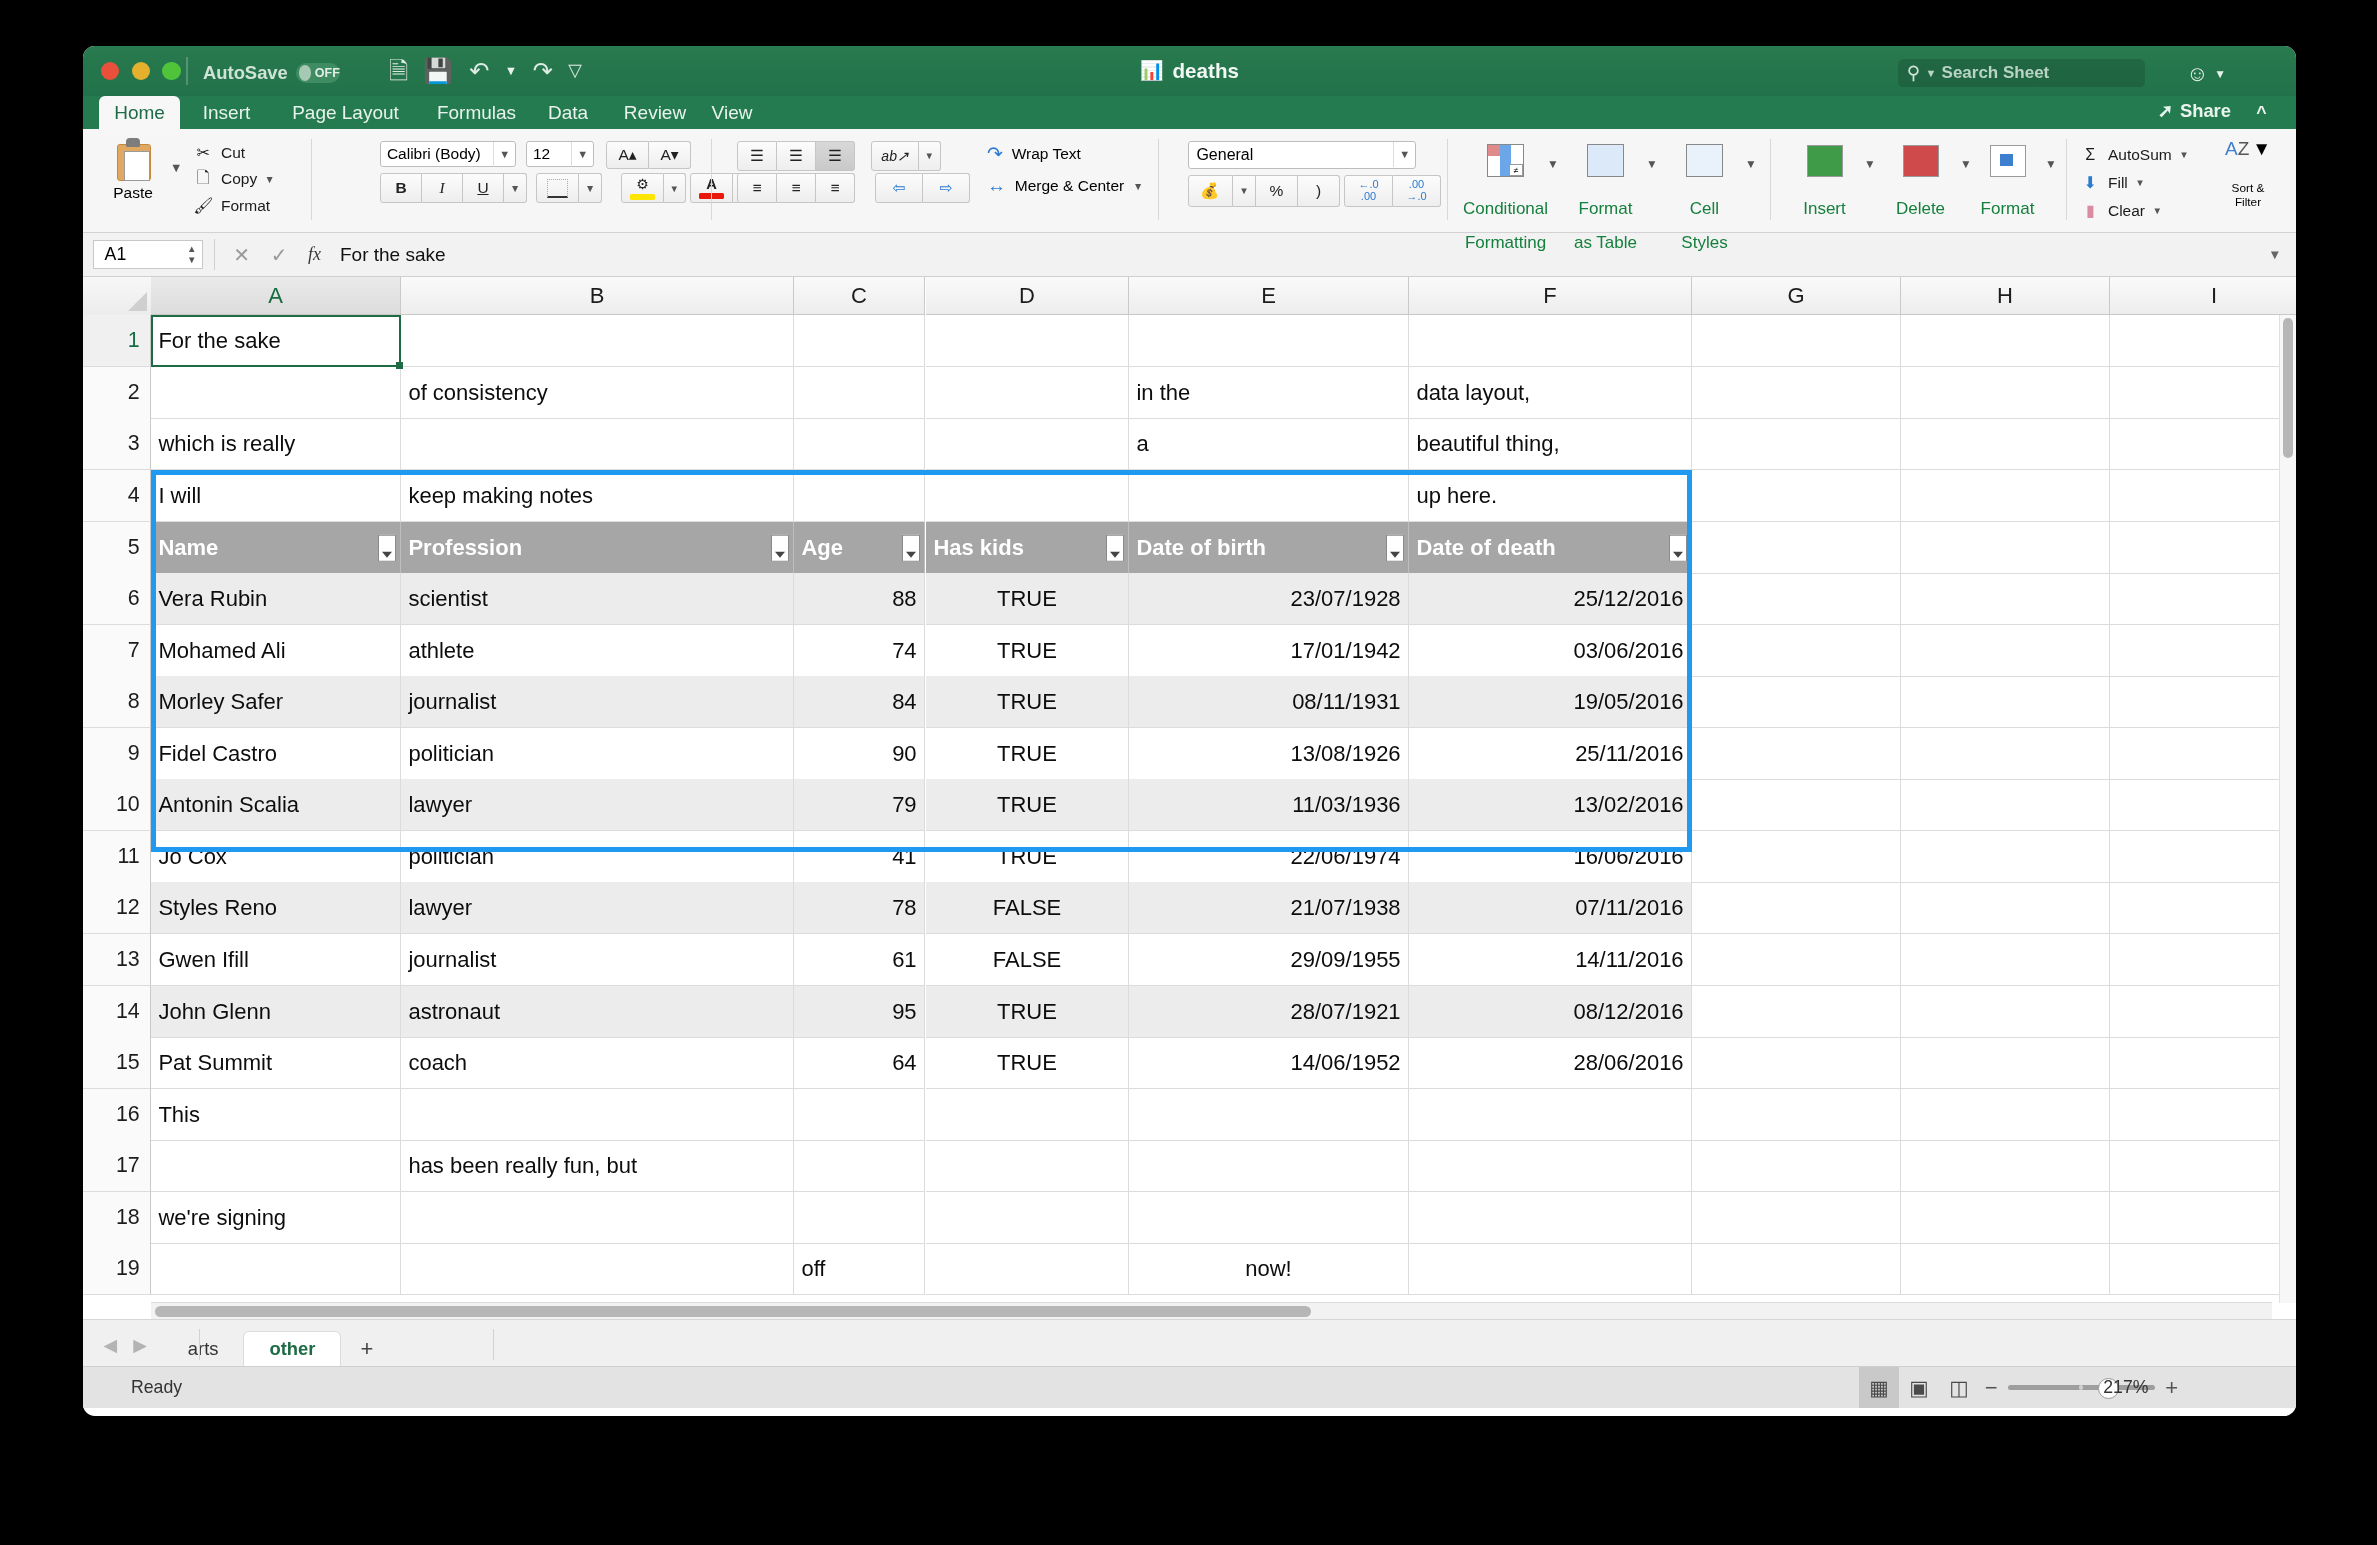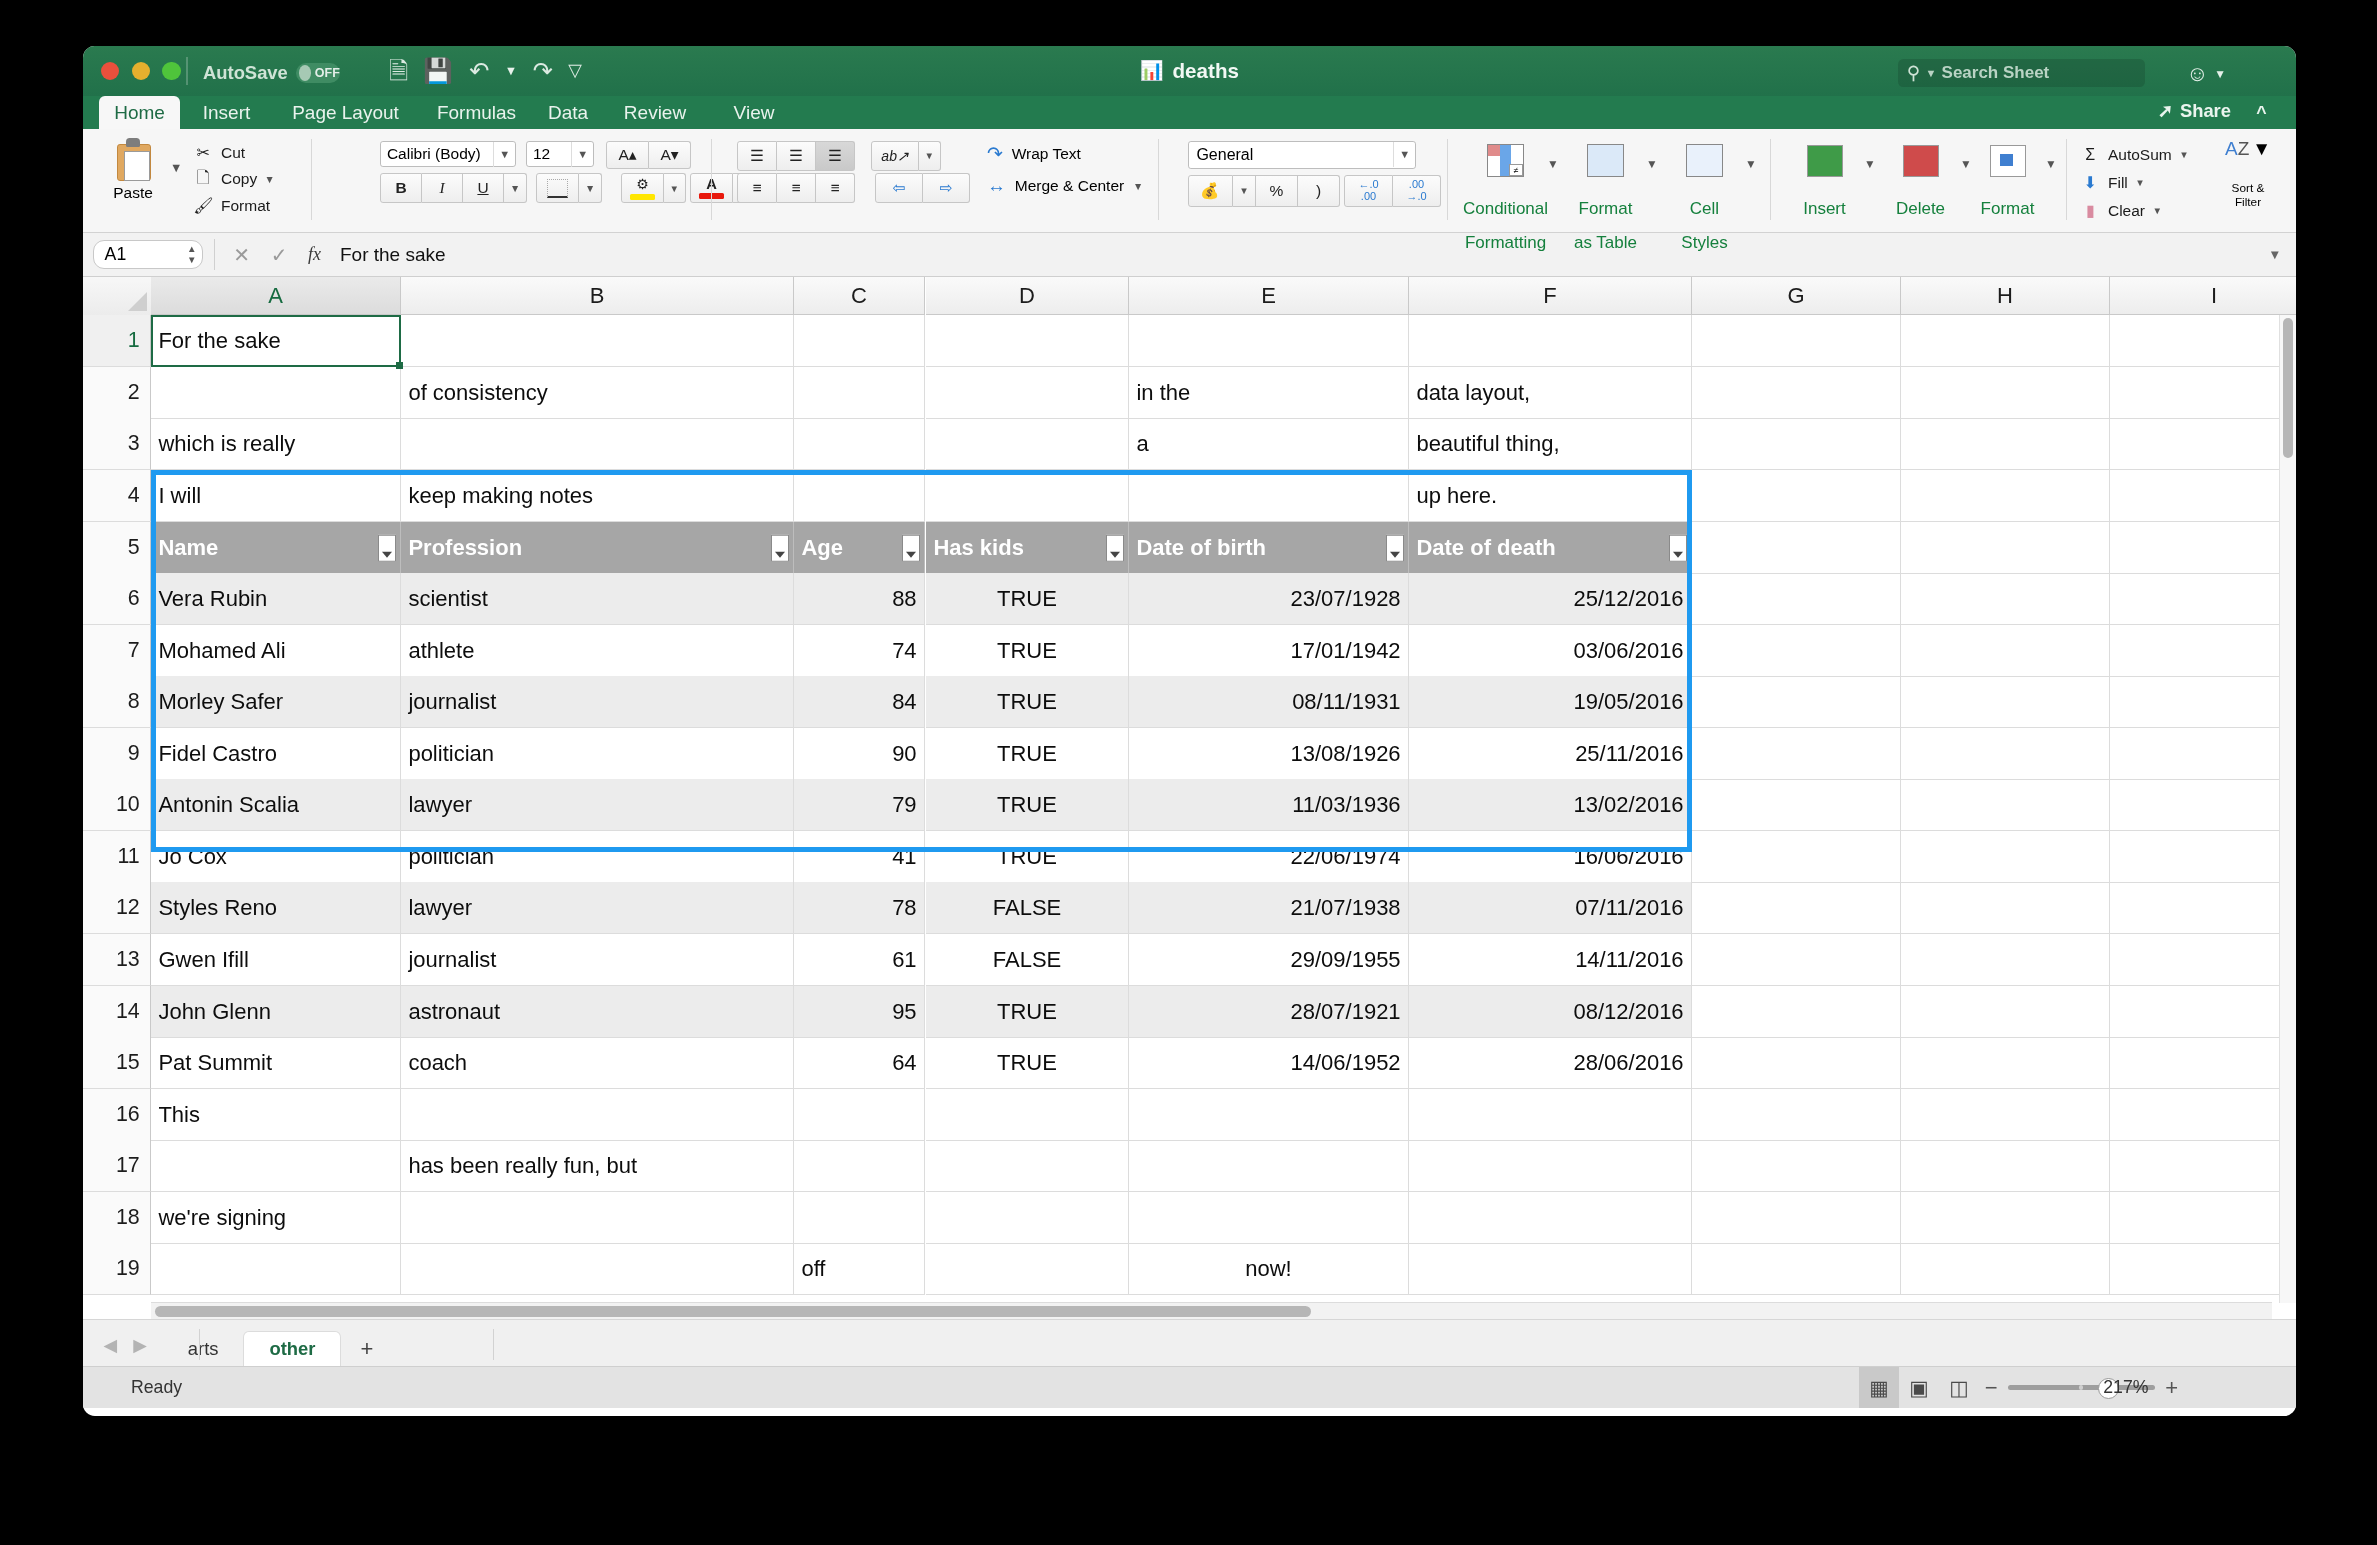--- a/index.html
+++ b/index.html
@@ -86,21 +86,21 @@
   .bigbtn .gl{height:46px;display:flex;align-items:center;justify-content:center;}
   .bigbtn .cap{font-size:17px;line-height:17.7px;color:#15803d;margin-top:16px;}
   .bigcaret{position:absolute;font-size:11.8px;color:#555;top:28px;}
 
   .sumcol{position:absolute;left:1880px;top:11.8px;width:118px;}
   .sumcol .cmd{height:28px;}
   .sortfilter{position:absolute;left:2018px;top:8.8px;width:88px;text-align:center;}
 
   
   .fbar{height:43px;background:#f2f2f2;border-bottom:0.7px solid #cfcfcf;display:flex;align-items:center;}
-  .namebox{width:110px;height:29.5px;margin-left:10.3px;background:#fff;border:0.7px solid #c8c8c8;border-radius:11px;
+  .namebox{width:110px;height:29.5px;margin-left:10.3px;background:#fff;border:0.7px solid #c8c8c8;border-radius:0;
            display:flex;align-items:center;position:relative;box-sizing:border-box;}
   .namebox .txt{font-size:17.7px;margin-left:10.3px;}
   .nbspin{position:absolute;right:5.9px;top:3.7px;font-size:9.6px;line-height:10.3px;color:#555;text-align:center;}
   .fbsep{width:0.7px;height:31px;background:#d0d0d0;margin-left:10.3px;}
   .fbicons{display:flex;align-items:center;gap:20.6px;margin-left:19px;}
   .fbicons span{font-size:20px;color:#9a9a9a;}
   .fbicons .fx{color:#3a3a3a;font-style:italic;font-family:"Liberation Serif",serif;font-size:18px;}
   .fbval{margin-left:19px;font-size:19px;color:#111;}
   .fbcaret{margin-left:auto;margin-right:14.7px;font-size:13.3px;color:#666;}
 
@@ -199,21 +199,21 @@
     </div>
   </div>
 
   <div class="tabs">
     <div class="tab active" style="left:16px;width:81px;">Home</div>
     <div class="tab" style="left:103px;width:81px;">Insert</div>
     <div class="tab" style="left:189px;width:147px;">Page Layout</div>
     <div class="tab" style="left:342px;width:103px;">Formulas</div>
     <div class="tab" style="left:452px;width:66px;">Data</div>
     <div class="tab" style="left:524px;width:96px;">Review</div>
-    <div class="tab" style="left:634px;width:74px;">View</div>
+    <div class="tab" style="left:612px;width:74px;">View</div>
     <div class="sharebtn">
       <span>➚</span>
       <span>Share</span>
     </div>
     <div class="sharecaret">^</div>
   </div>
 
   <div class="ribbon">
 
     <div class="paste">

